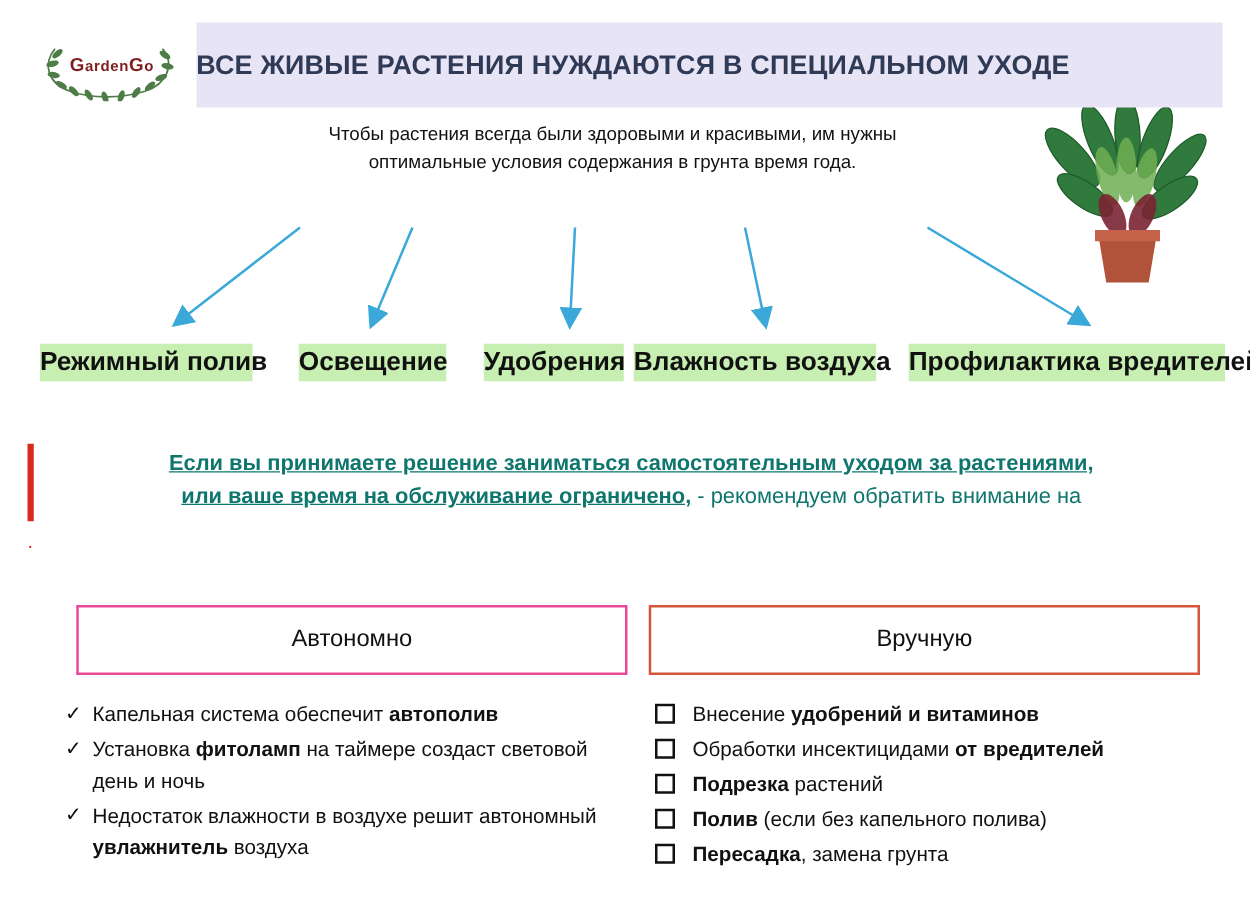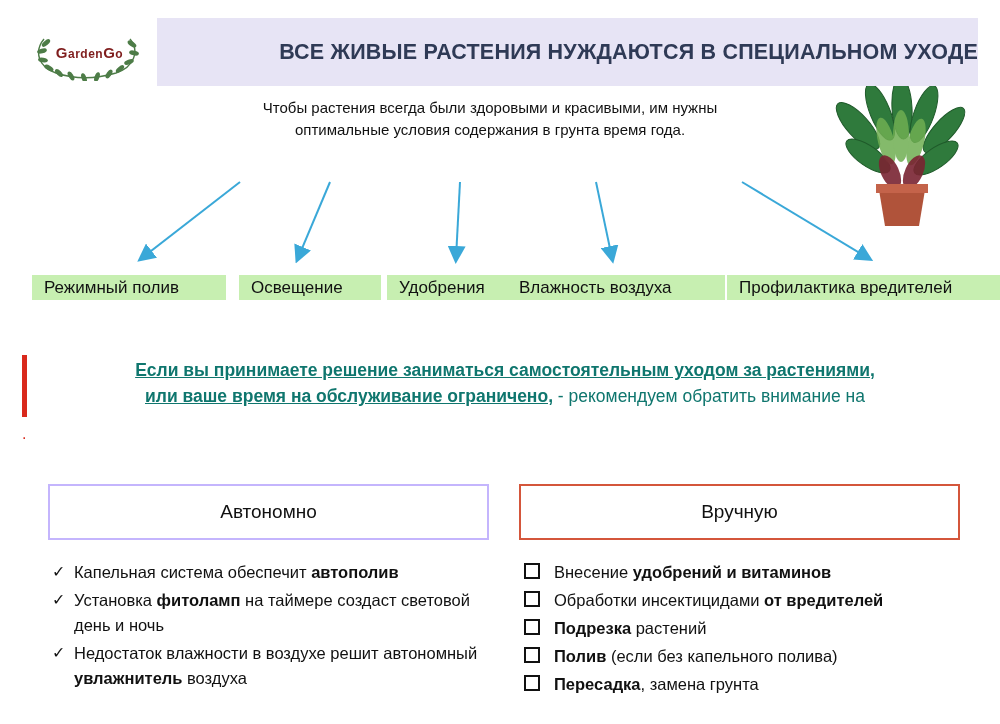--- a/index.html
+++ b/index.html
@@ -51,21 +51,21 @@
     top: 50%;
     transform: translate(-50%, -50%);
     width: 120px;
     height: 58px;
   }
   .title-box {
     flex: 1;
     background: #e7e4f5;
     display: flex;
     align-items: center;
-    justify-content: flex-end;
+    justify-content: flex-start;
     text-align: center;
   }
   .title-text {
     font-size: 21.5px;
     font-weight: bold;
     color: #2f3a56;
     letter-spacing: 0.2px;
   }
 
   
@@ -103,25 +103,26 @@
   .tags {
     position: absolute;
     left: 32px;
     top: 275px;
     width: 945px;
     height: 26px;
   }
   .tag {
     position: absolute;
     background: #c7efb1;
-    font-size: 17px;
+    font-size: 21px;
     color: #111;
-    padding: 2px 12px;
+    padding: 2px 0;
     white-space: nowrap;
     line-height: 1.25;
+    font-weight: bold;
   }
 
   
   .quote-bar {
     position: absolute;
     left: 22px;
     top: 355px;
     width: 5px;
     height: 62px;
     background: #d9291c;
@@ -155,24 +156,24 @@
     position: absolute;
     height: 52px;
     display: flex;
     align-items: center;
     justify-content: center;
     background: #ffffff;
     font-size: 19px;
     color: #111;
   }
   .box-auto {
-    left: 48px;
+    left: 61px;
     top: 484px;
     width: 437px;
-    border: 2px solid #c4b5fd;
+    border: 2px solid #ec4899;
   }
   .box-manual {
     left: 519px;
     top: 484px;
     width: 437px;
     border: 2px solid #d4563b;
   }
 
   
   .list {

